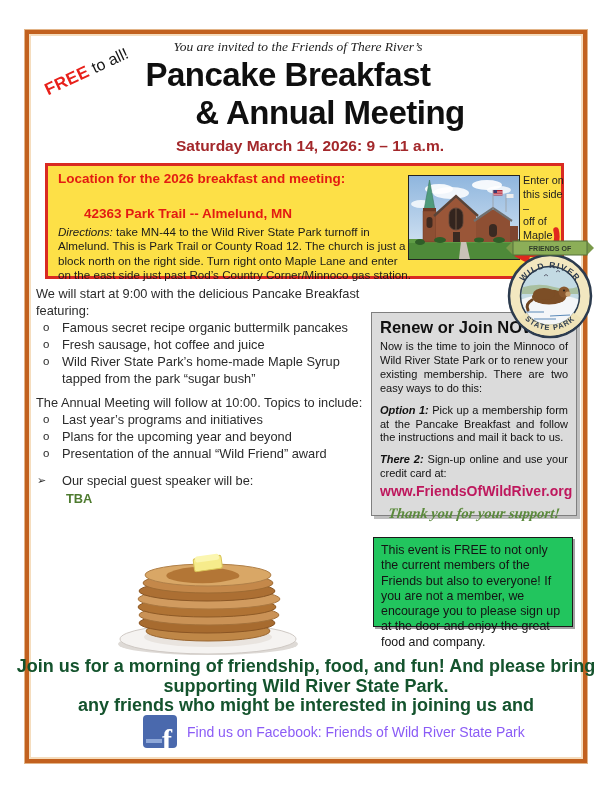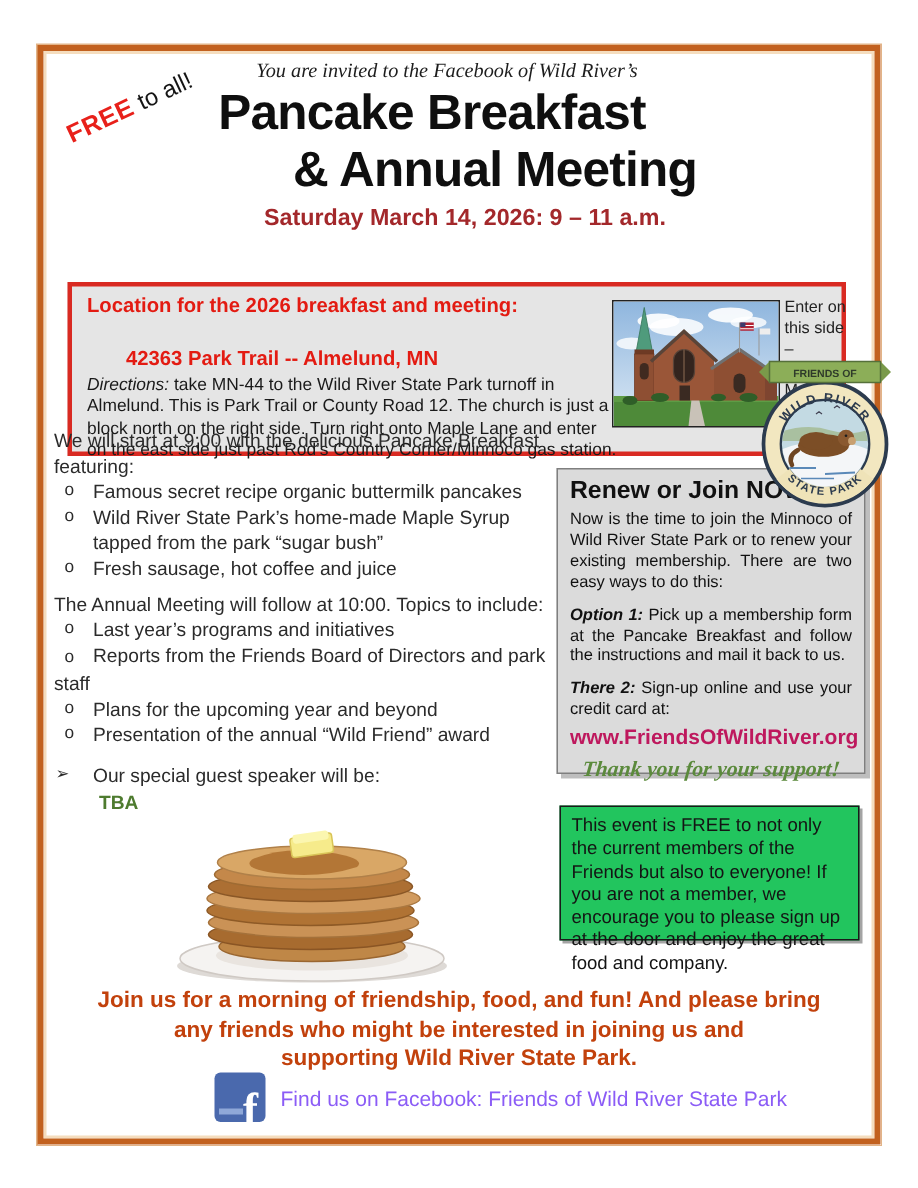--- a/index.html
+++ b/index.html
@@ -17,21 +17,21 @@
           font-family:"Liberation Serif",serif;font-style:italic;font-size:13.5px;color:#1d1d1d;}
   .title1{position:absolute;left:3px;top:56px;width:570px;text-align:center;
           font-size:33px;font-weight:bold;color:#0f0f0f;letter-spacing:-.5px;}
   .title2{position:absolute;left:85px;top:94px;width:570px;text-align:center;
           font-size:33px;font-weight:bold;color:#0f0f0f;letter-spacing:-.5px;width:490px;}
   .dateline{position:absolute;left:0;top:137px;width:620px;text-align:center;
             font-size:15.5px;font-weight:bold;color:#A3282B;}
 
   
   .loc-box{position:absolute;left:45px;top:163px;width:513px;height:110px;
-           background:#e5e5e5;border:3px solid #D92A22;margin-top:25px;}
+           background:#fde047;border:3px solid #D92A22;}
   .loc-heading{position:absolute;left:10px;top:5px;font-size:13.5px;font-weight:bold;color:#E31B12;}
   .loc-church{position:absolute;left:36px;top:23px;font-size:13.5px;font-weight:bold;color:#E31B12;}
   .loc-addr{position:absolute;left:36px;top:40px;font-size:13.5px;font-weight:bold;color:#E31B12;}
   .loc-directions{position:absolute;left:10px;top:59px;width:354px;font-size:11.6px;
                   line-height:14.3px;color:#1a1a1a;}
   .dir-label{font-style:italic;}
   .church-photo{position:absolute;left:360px;top:9px;width:110px;height:83px;border:1px solid #222;}
   .enter-note{position:absolute;left:475px;top:8px;width:46px;font-size:10.8px;line-height:13.8px;color:#222;}
   .loc-arrow{position:absolute;left:462px;top:60px;width:52px;height:42px;}
 
@@ -65,38 +65,38 @@
   
   .free-box{position:absolute;left:373px;top:537px;width:184px;height:78px;background:#22c55e;
             border:1px solid #1a1a1a;box-shadow:2px 2px 0 rgba(90,90,90,.55);
             padding:5px 7px;font-size:12.4px;line-height:15.3px;color:#141414;}
 
   
   .pancakes{position:absolute;left:106px;top:545px;width:208px;height:114px;}
 
   
   .closing{position:absolute;left:0;top:657px;width:612px;text-align:center;
-           font-size:15px;font-weight:bold;line-height:19.5px;color:#c2410c;}
+           font-size:18px;font-weight:bold;line-height:19.5px;color:#14532d;}
   .fb-icon{position:absolute;left:143px;top:715px;width:34px;height:33px;background:#4A69AD;
            border-radius:4px;overflow:hidden;}
   .fb-f{position:absolute;right:5px;bottom:-9px;color:#fff;font-weight:bold;font-size:30px;
         font-family:"Liberation Serif",serif;}
   .fb-bar{position:absolute;left:3px;bottom:5px;width:16px;height:4px;background:#8FA8D8;}
   .fb-text{position:absolute;left:187px;top:724px;font-size:14px;color:#8b5cf6;}
 </style>
 </head>
 <body>
 
 <div class="page">
   <div class="frame"></div>
 
   <div class="free-badge">
     <span class="free-red">FREE</span><span class="free-black"> to all!</span>
   </div>
-  <div class="invite">You are invited to the Facebook of Wild River’s</div>
+  <div class="invite">You are invited to the Friends of There River’s</div>
   <div class="title1">Pancake Breakfast</div>
   <div class="title2">&amp; Annual Meeting</div>
   <div class="dateline">Saturday March 14, 2026:   9 – 11 a.m.</div>
 
   <div class="loc-box">
     <div class="loc-heading">Location for the 2026 breakfast and meeting:</div>
     <div class="loc-addr">42363 Park Trail  --  Almelund, MN</div>
     <div class="loc-directions">
       <span class="dir-label">Directions:</span><span>  take MN-44 to the Wild River State Park turnoff in Almelund.  This is Park Trail or County Road 12.  The church is just a block north on the right side.  Turn right onto Maple Lane and enter on the east side just past Rod’s Country Corner/Minnoco gas station.</span>
     </div>
@@ -191,26 +191,25 @@
       <textPath href="#arcTop" startOffset="50%" text-anchor="middle">WILD RIVER</textPath>
     </text>
     <text font-size="7.5" font-weight="bold" fill="#2C3B4E" letter-spacing="1" font-family="Liberation Sans, sans-serif">
       <textPath href="#arcBottom" startOffset="50%" text-anchor="middle">STATE PARK</textPath>
     </text>
   </svg>
 
   <div class="left-col">
     <p>We will start at 9:00 with the delicious Pancake Breakfast featuring:</p>
     <div class="bullet"><span class="bt">Famous secret recipe organic buttermilk pancakes</span></div>
+    <div class="bullet"><span class="bt">Fresh sausage, hot coffee and juice</span></div>
     <div class="bullet"><span class="bt">Wild River State Park’s home-made Maple Syrup tapped from the park “sugar bush”</span></div>
-    <div class="bullet"><span class="bt">Fresh sausage, hot coffee and juice</span></div>
 
     <p class="gap">The Annual Meeting will follow at 10:00.  Topics to include:</p>
     <div class="bullet"><span class="bt">Last year’s programs and initiatives</span></div>
-    <div class="bullet-flat"><span class="bm">o</span><span class="bt">Reports from the Friends Board of Directors and park staff</span></div>
     <div class="bullet"><span class="bt">Plans for the upcoming year and beyond</span></div>
     <div class="bullet"><span class="bt">Presentation of the annual “Wild Friend” award</span></div>
 
     <div class="speaker">Our special guest speaker will be:</div>
     <div class="tba">TBA</div>
   </div>
 
   <div class="renew-box">
     <h3>Renew or Join NOW!</h3>
     <p>Now is the time to join the Minnoco of Wild River State Park or to renew your existing membership.  There are two easy ways to do this:</p>
@@ -236,22 +235,22 @@
     <ellipse cx="102" cy="30" rx="63" ry="11" fill="#D9A766" stroke="#B08049" stroke-width="1"></ellipse>
     <path d="M62,28 q22,-10 56,-4 q20,4 14,9 q-25,8 -55,4 q-22,-3 -15,-9" fill="#A96A2A" opacity=".8"></path>
     <g transform="rotate(-8 102 20)">
       <rect x="88" y="12" width="28" height="13" rx="2" fill="#F6EB8B" stroke="#D9C457" stroke-width="1"></rect>
       <rect x="90" y="10" width="24" height="6" rx="2" fill="#FBF6B0"></rect>
     </g>
   </svg>
 
   <div class="closing">
     <div>Join us for a morning of friendship, food, and fun!  And please bring</div>
+    <div>supporting Wild River State Park.</div>
     <div>any friends who might be interested in joining us and</div>
-    <div>supporting Wild River State Park.</div>
   </div>
 
   <div class="fb-icon">
     <span class="fb-f">f</span>
     <span class="fb-bar"></span>
   </div>
   <div class="fb-text">Find us on Facebook:  Friends of Wild River State Park</div>
 </div>
 
 </body></html>

